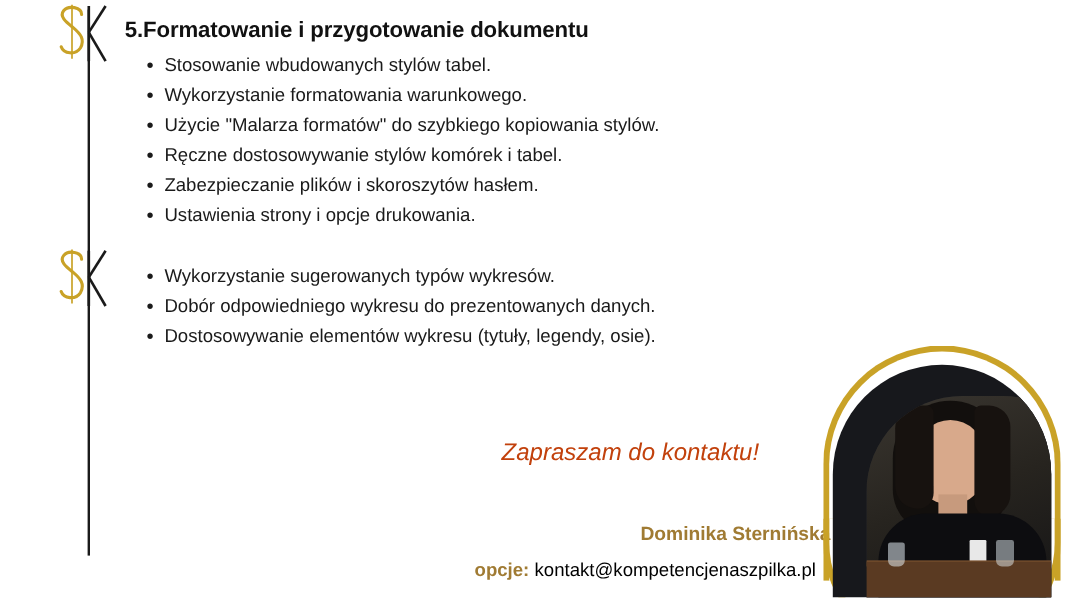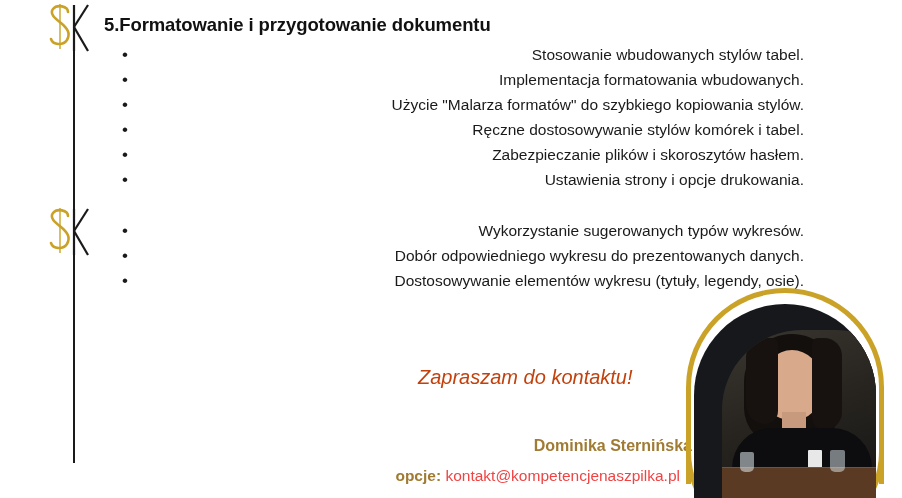--- a/index.html
+++ b/index.html
@@ -54,21 +54,20 @@
     font-size: 18.5px;
     font-weight: bold;
     color: #111111;
     margin: 0 0 6px 0;
     letter-spacing: -0.1px;
   }
   .bullet-list {
     margin: 0;
     padding: 0;
     list-style: none;
-    text-align: right;
   }
   .bullet-item {
     position: relative;
     font-size: 15.5px;
     line-height: 25px;
     color: #1a1a1a;
     padding-left: 33px;
   }
   .bullet-item::before {
     content: "\2022";
@@ -108,21 +107,21 @@
     color: #a07b33;
     white-space: nowrap;
     text-align: right;
   }
   .mail-label {
     font-weight: bold;
     color: #a07b33;
   }
   .mail-address {
     font-weight: normal;
-    color: #ef4444;
+    color: #000000;
   }
 
   
   .photo-block {
     position: absolute;
     left: 672px;
     top: 282px;
     width: 230px;
     height: 216px;
     overflow: hidden;
@@ -305,21 +304,21 @@
       <path d="M30 25 L44 49" stroke="#1a1a1a" stroke-width="2.2" fill="none"></path>
       <path d="M24 10 C24 4, 13 2, 9 7 C5 12, 12 17, 17 21 C23 26, 27 31, 23 38 C19 44, 9 43, 7 37" stroke="#c9a227" stroke-width="2.6" fill="none" stroke-linecap="round"></path>
       <path d="M16 2 L16 47" stroke="#c9a227" stroke-width="1.4" fill="none"></path>
     </svg>
   </div>
 
   <div class="section" id="section-1">
     <h2 class="section-heading">5.Formatowanie i przygotowanie dokumentu</h2>
     <ul class="bullet-list">
       <li class="bullet-item">Stosowanie wbudowanych stylów tabel.</li>
-      <li class="bullet-item">Implementacja formatowania wbudowanych.</li>
+      <li class="bullet-item">Wykorzystanie formatowania warunkowego.</li>
       <li class="bullet-item">Użycie "Malarza formatów" do szybkiego kopiowania stylów.</li>
       <li class="bullet-item">Ręczne dostosowywanie stylów komórek i tabel.</li>
       <li class="bullet-item">Zabezpieczanie plików i skoroszytów hasłem.</li>
       <li class="bullet-item">Ustawienia strony i opcje drukowania.</li>
     </ul>
   </div>
 
   <div class="section" id="section-2">
     <ul class="bullet-list">
       <li class="bullet-item">Wykorzystanie sugerowanych typów wykresów.</li>

